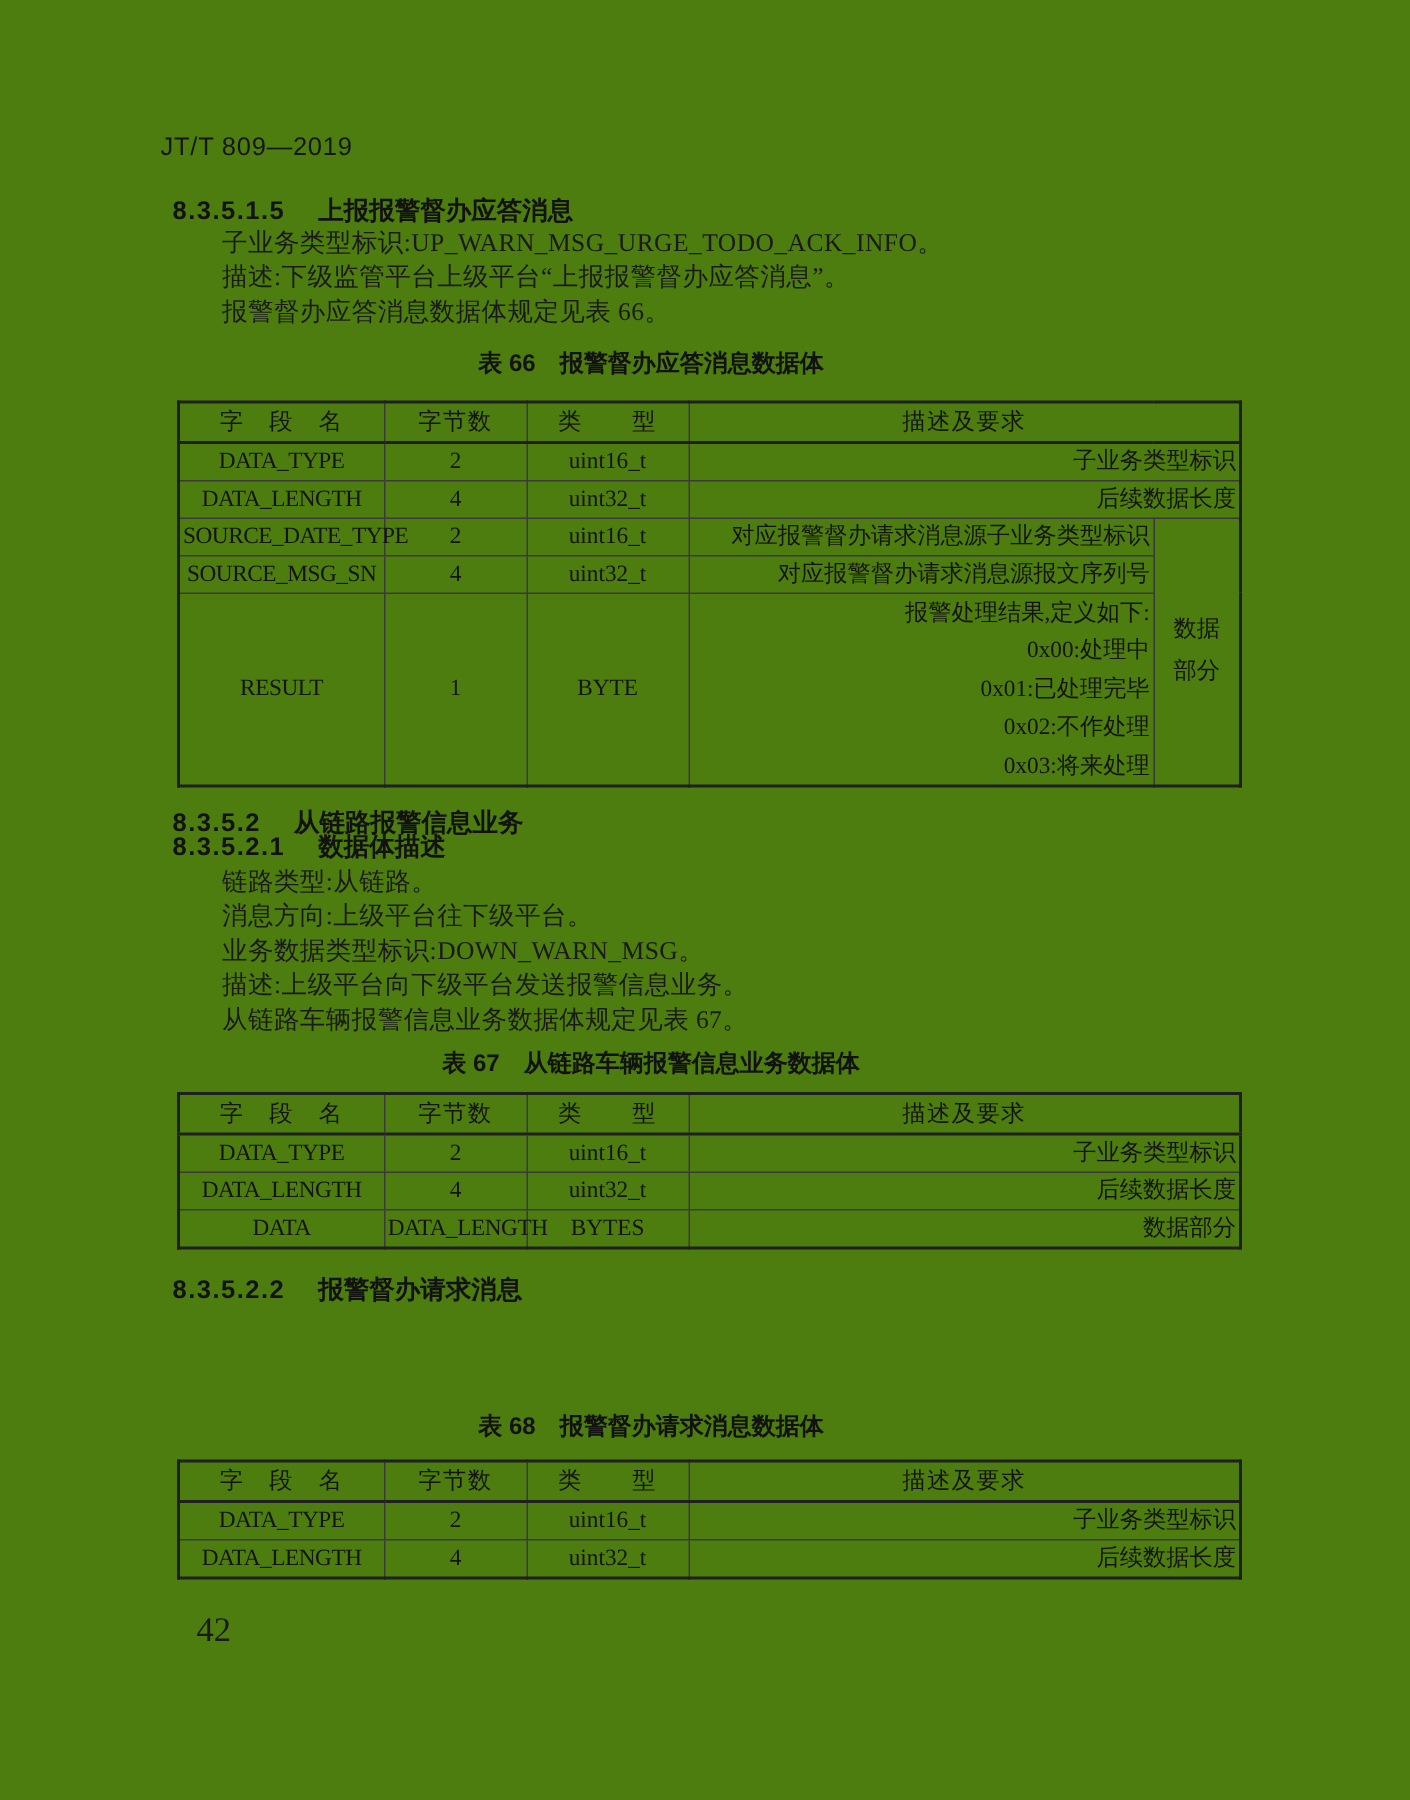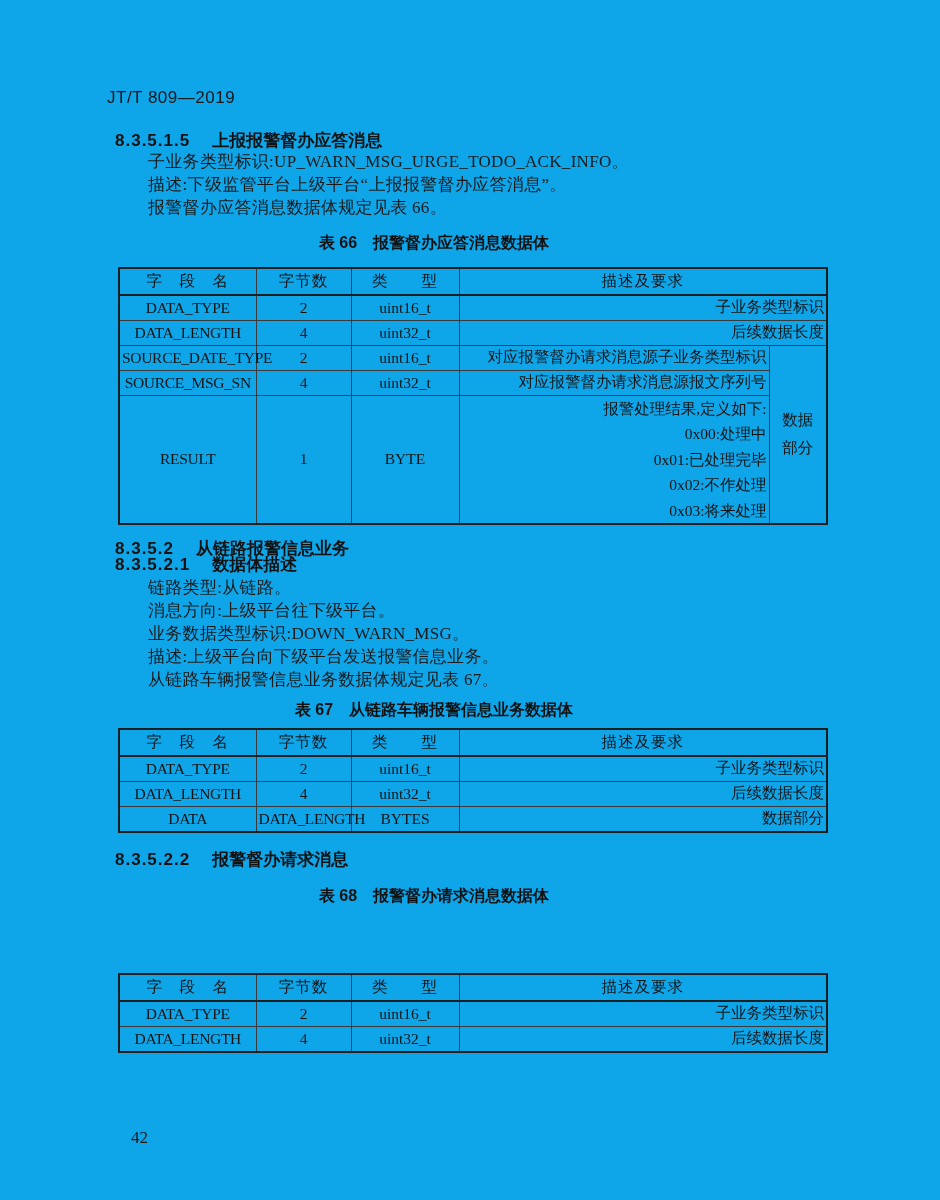--- a/index.html
+++ b/index.html
@@ -1,21 +1,21 @@
 <!DOCTYPE html>
 <html><head>
 <meta charset="utf-8">
 <style>
   * { box-sizing: border-box; }
   html, body { margin: 0; padding: 0; background: #ffffff; }
   .page {
     position: relative;
     width: 940px;
     height: 1200px;
-    background: #0ea5e9;
+    background: #4d7c0f;
     color: #1a1a1a;
     font-family: "Liberation Serif", serif;
     overflow: hidden;
   }
   .doc-code {
     position: absolute;
     left: 107px; top: 88px;
     font-family: "Liberation Sans", sans-serif;
     font-size: 17px; font-weight: 500;
     letter-spacing: 0.5px;
@@ -82,22 +82,22 @@
   }
   table.data .cell-field, table.data .cell-bytes { letter-spacing: -0.3px; }
   .desc-lines { line-height: 25.5px; }
   .group-cell {
     white-space: normal !important;
     line-height: 28px;
     padding: 0 10px !important;
   }
   .page-number {
     position: absolute;
-    left: 131px; top: 1128px;
-    font-size: 17px;
+    left: 131px; top: 1074px;
+    font-size: 23px;
     color: #1a1a1a;
   }
 </style>
 </head>
 <body>
 
 <div class="page">
 
   <div class="doc-code">JT/T 809—2019</div>
 
@@ -221,21 +221,21 @@
         <td>BYTES</td>
         <td class="desc-cell">数据部分</td>
       </tr>
     </tbody>
   </table>
 
   <div class="sec-heading" style="top:848px">
     <span class="num">8.3.5.2.2</span><span>报警督办请求消息</span>
   </div>
 
-  <div class="tbl-caption" style="top:885px">表 68　报警督办请求消息数据体</div>
+  <div class="tbl-caption" style="top:941px">表 68　报警督办请求消息数据体</div>
 
   <table class="data" style="top:973px">
     <colgroup>
       <col style="width:137px">
         <col style="width:95px">
         <col style="width:108px">
         <col style="width:368px">
     </colgroup>
     <thead>
       <tr style="height:27px">

